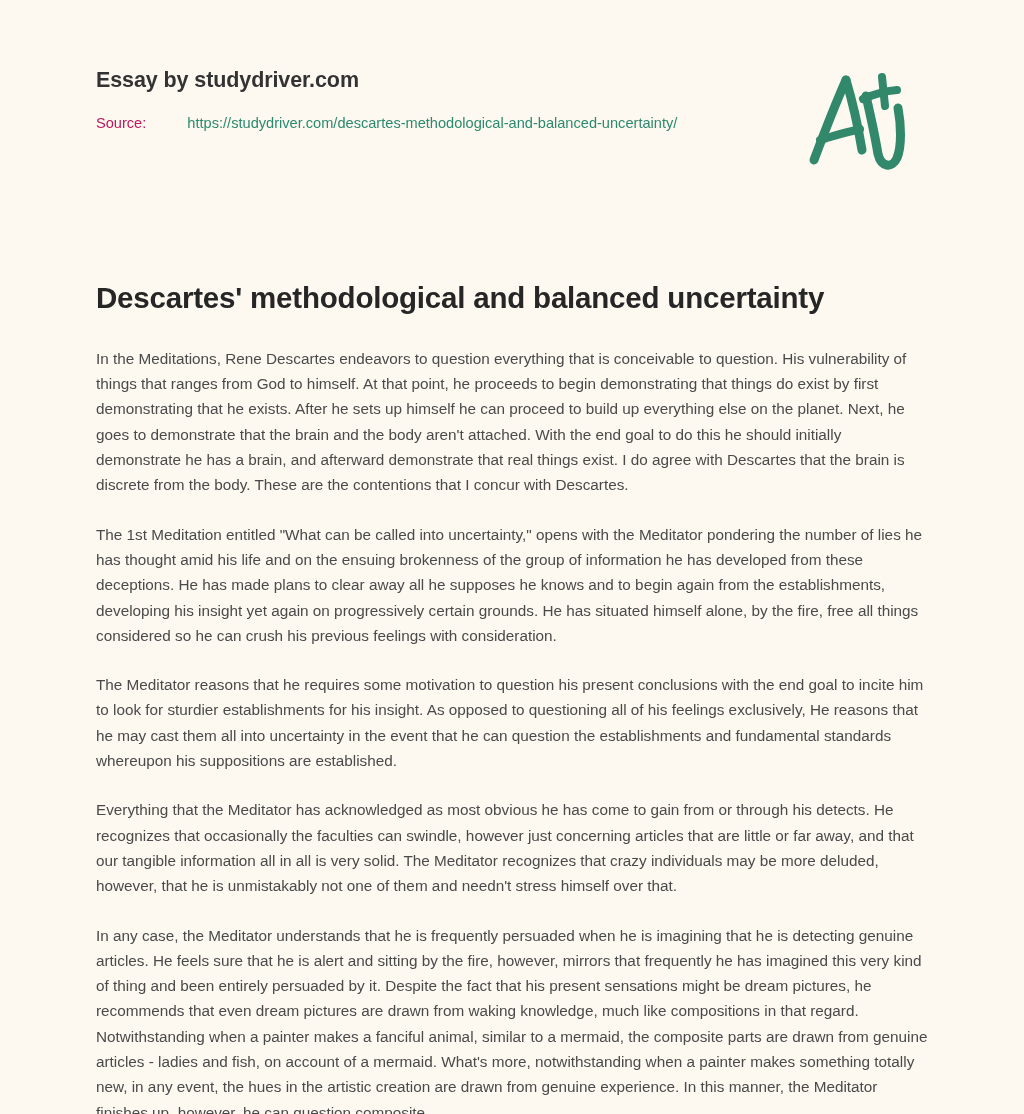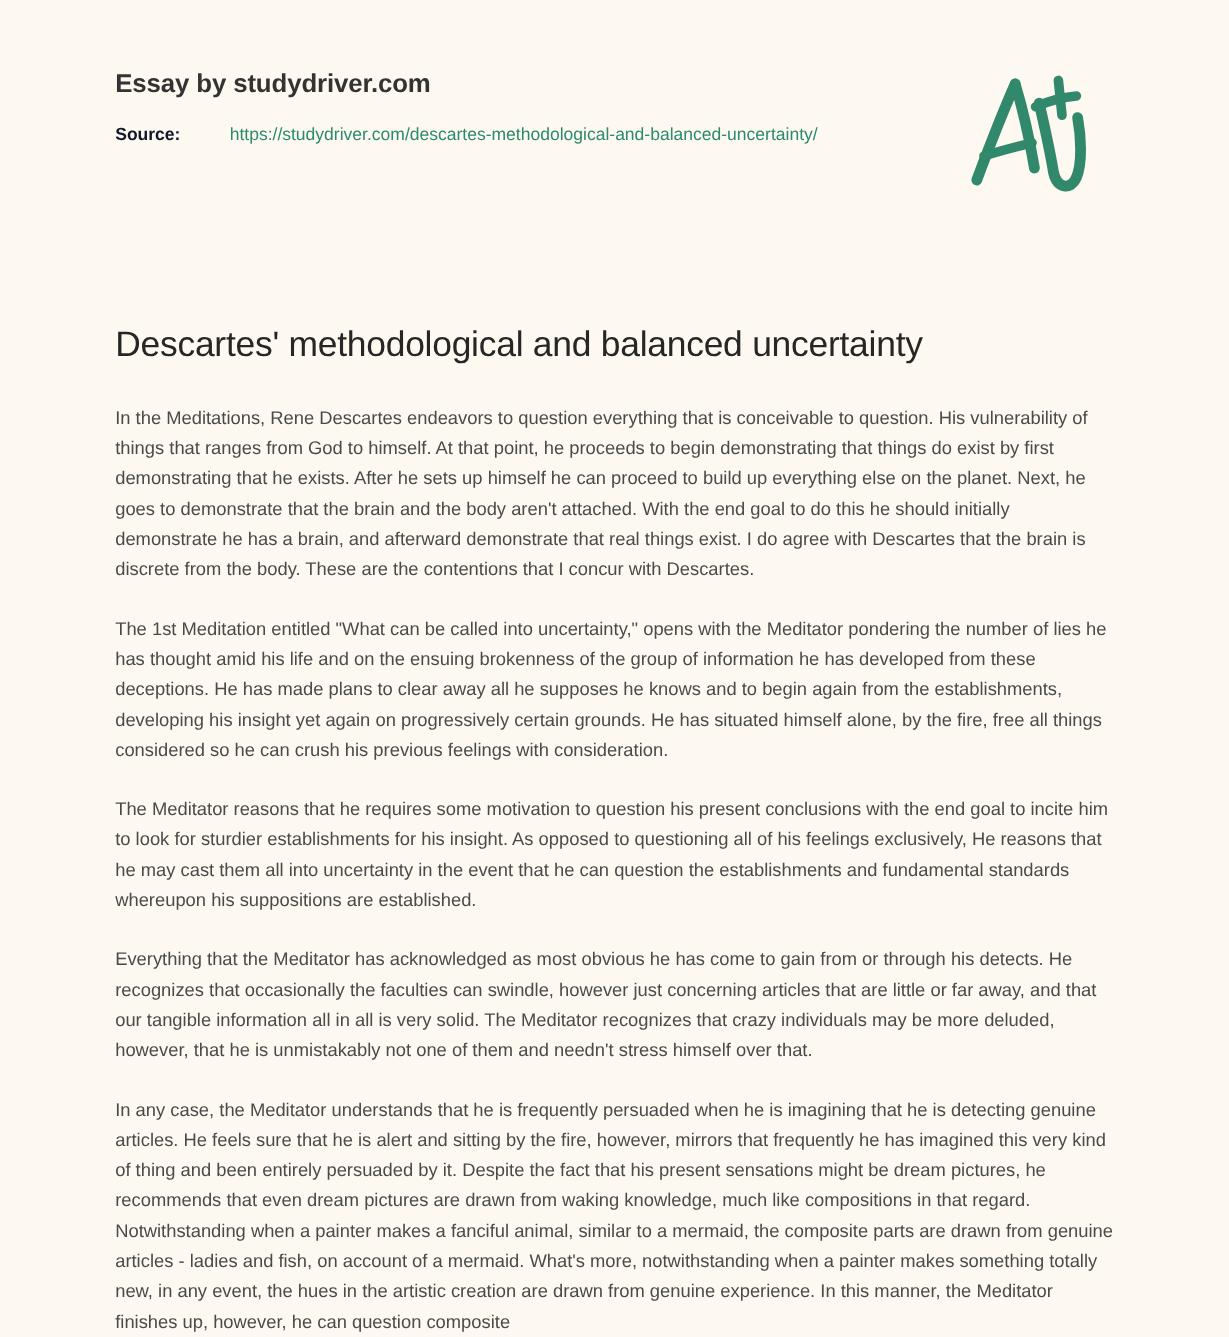--- a/index.html
+++ b/index.html
@@ -14,21 +14,21 @@
     font-family: "Liberation Sans", sans-serif;
     color: #3b3b3b;
     overflow: hidden;
   }
 
   .page {
     position: relative;
     width: 1024px;
     height: 1114px;
     box-sizing: border-box;
-    padding: 0 96px;
+    padding: 10px 96px;
     background: #fdf9f1;
   }
 
   
   .header {
     position: relative;
     padding-top: 58px;
     min-height: 130px;
   }
 
@@ -41,22 +41,21 @@
     margin: 0;
   }
 
   .source-line {
     margin-top: 20px;
     font-size: 14.6px;
     line-height: 1.3;
     white-space: nowrap;
   }
   .source-label {
-    color: #0f172a;
-    font-weight: bold;
+    color: #be185d;
   }
   .source-url {
     color: #2b8a6e;
     text-decoration: none;
     margin-left: 37px;
   }
 
   
   .logo {
     position: absolute;
@@ -69,21 +68,21 @@
     display: block;
     width: 118px;
     height: 112px;
   }
 
   
   .article-title {
     margin: 0;
     padding-top: 82px;
     font-size: 29.5px;
-    font-weight: normal;
+    font-weight: bold;
     color: #262626;
     letter-spacing: -0.2px;
     line-height: 1.25;
   }
 
   
   .article-body {
     padding-top: 29px;
   }
   .article-body p {

